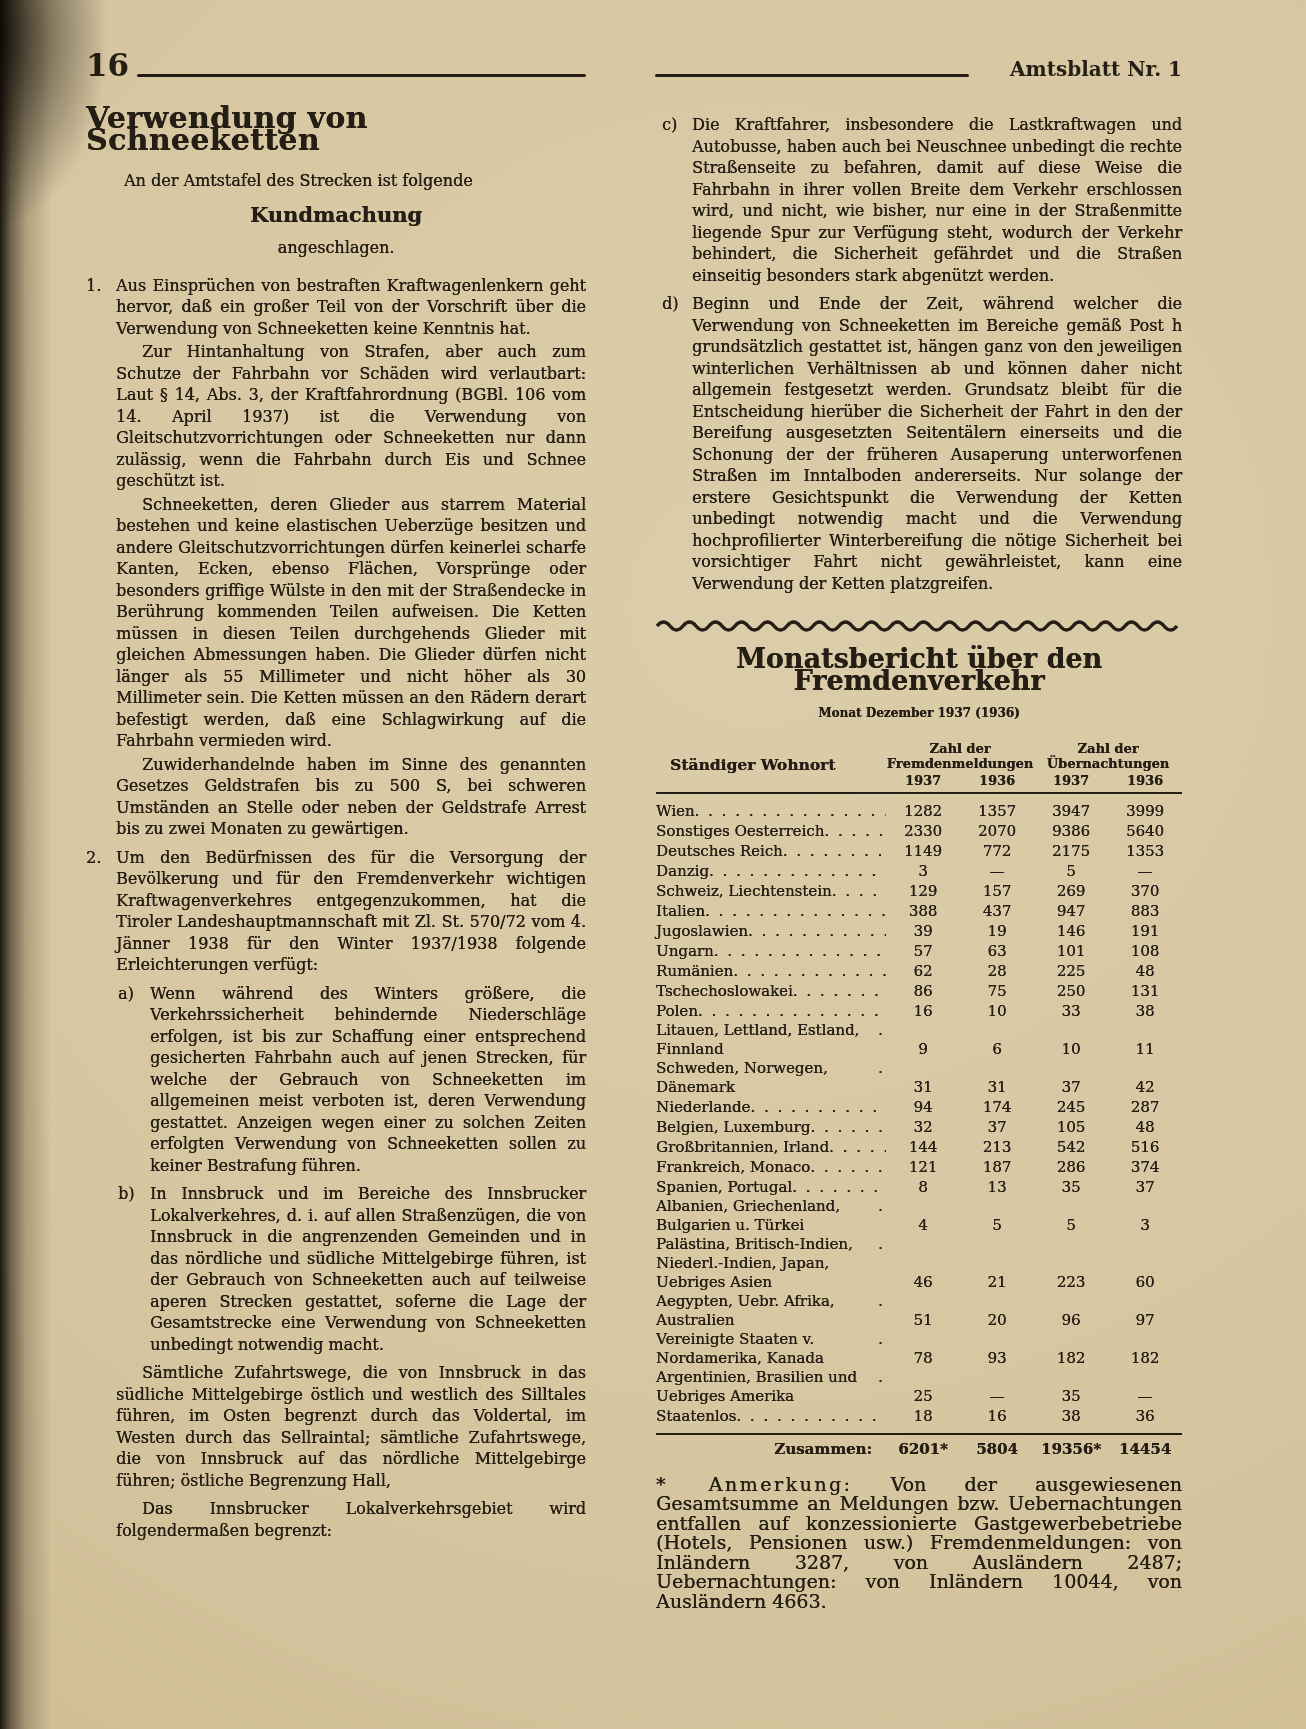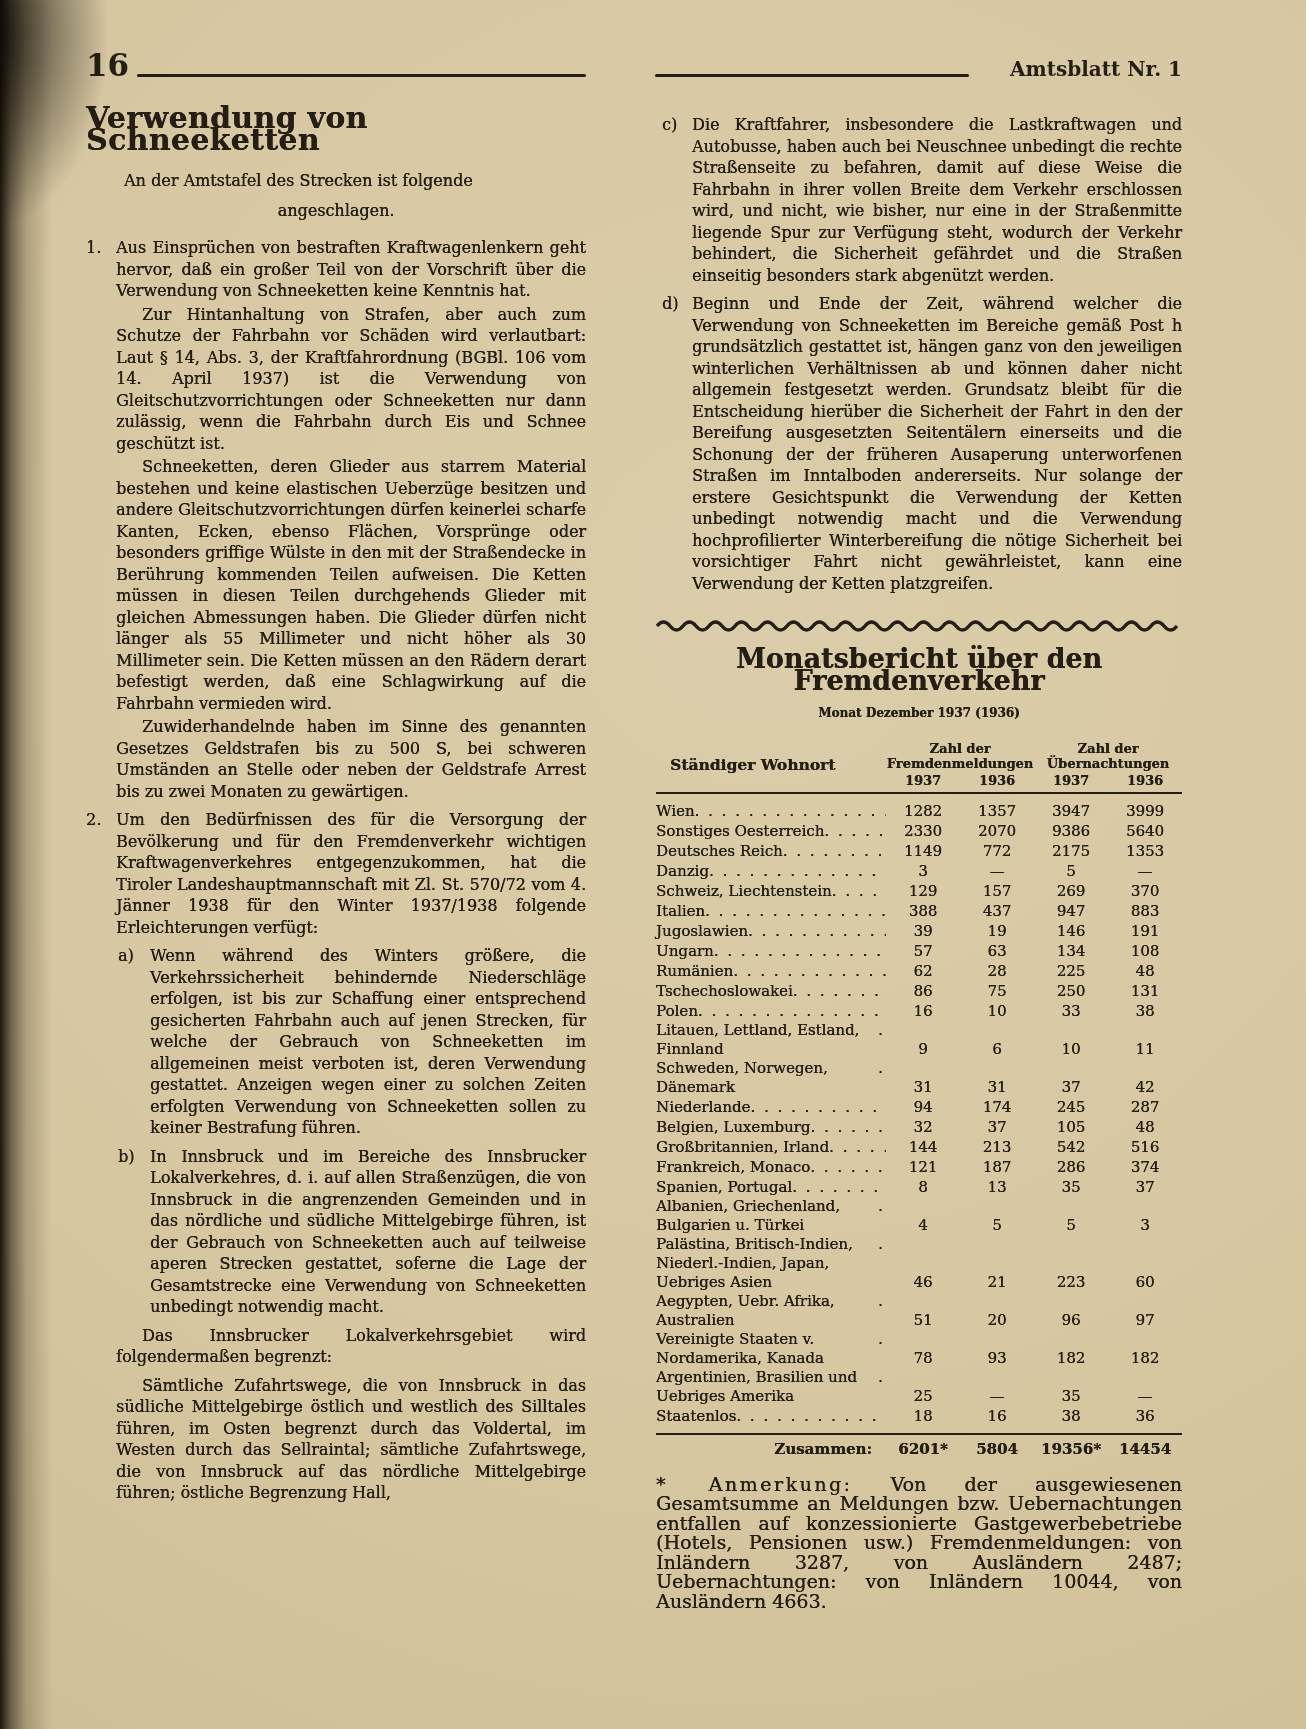--- a/index.html
+++ b/index.html
@@ -97,20 +97,21 @@
         <span class="rule"></span>
         <span class="masthead">Amtsblatt Nr. 1</span>
       </div>
     </div>
 
     <div class="columns">
 
       <div class="col col-left">
         <h1 class="article-title">Verwendung von Schneeketten</h1>
         <p class="intro">An der Amtstafel des Strecken ist folgende</p>
+        <p class="kundmachung">Kundmachung</p>
         <p class="angeschlagen">angeschlagen.</p>
 
         <div class="blk lvl1">
           <span class="marker">1.</span>
           <span>Aus Einsprüchen von bestraften Kraftwagenlenkern geht hervor, daß ein großer Teil von der Vorschrift über die Verwendung von Schneeketten keine Kenntnis hat.</span>
         </div>
         <p class="blk p-in1">Zur Hintanhaltung von Strafen, aber auch zum Schutze der Fahrbahn vor Schäden wird verlautbart: Laut § 14, Abs. 3, der Kraftfahrordnung (BGBl. 106 vom 14. April 1937) ist die Verwendung von Gleitschutzvorrichtungen oder Schneeketten nur dann zulässig, wenn die Fahrbahn durch Eis und Schnee geschützt ist.</p>
         <p class="blk p-in1">Schneeketten, deren Glieder aus starrem Material bestehen und keine elastischen Ueberzüge besitzen und andere Gleitschutzvorrichtungen dürfen keinerlei scharfe Kanten, Ecken, ebenso Flächen, Vorsprünge oder besonders griffige Wülste in den mit der Straßendecke in Berührung kommenden Teilen aufweisen. Die Ketten müssen in diesen Teilen durchgehends Glieder mit gleichen Abmessungen haben. Die Glieder dürfen nicht länger als 55 Millimeter und nicht höher als 30 Millimeter sein. Die Ketten müssen an den Rädern derart befestigt werden, daß eine Schlagwirkung auf die Fahrbahn vermieden wird.</p>
         <p class="blk p-in1">Zuwiderhandelnde haben im Sinne des genannten Gesetzes Geldstrafen bis zu 500 S, bei schweren Umständen an Stelle oder neben der Geldstrafe Arrest bis zu zwei Monaten zu gewärtigen.</p>
 
@@ -119,22 +120,22 @@
           <span>Um den Bedürfnissen des für die Versorgung der Bevölkerung und für den Fremdenverkehr wichtigen Kraftwagenverkehres entgegenzukommen, hat die Tiroler Landeshauptmannschaft mit Zl. St. 570/72 vom 4. Jänner 1938 für den Winter 1937/1938 folgende Erleichterungen verfügt:</span>
         </div>
         <div class="blk lvl2 mt">
           <span class="marker">a)</span>
           <span>Wenn während des Winters größere, die Verkehrssicherheit behindernde Niederschläge erfolgen, ist bis zur Schaffung einer entsprechend gesicherten Fahrbahn auch auf jenen Strecken, für welche der Gebrauch von Schneeketten im allgemeinen meist verboten ist, deren Verwendung gestattet. Anzeigen wegen einer zu solchen Zeiten erfolgten Verwendung von Schneeketten sollen zu keiner Bestrafung führen.</span>
         </div>
         <div class="blk lvl2 mt">
           <span class="marker">b)</span>
           <span>In Innsbruck und im Bereiche des Innsbrucker Lokalverkehres, d. i. auf allen Straßenzügen, die von Innsbruck in die angrenzenden Gemeinden und in das nördliche und südliche Mittelgebirge führen, ist der Gebrauch von Schneeketten auch auf teilweise aperen Strecken gestattet, soferne die Lage der Gesamtstrecke eine Verwendung von Schneeketten unbedingt notwendig macht.</span>
         </div>
+        <p class="blk p-in1 mt">Sämtliche Zufahrtswege, die von Innsbruck in das südliche Mittelgebirge östlich und westlich des Silltales führen, im Osten begrenzt durch das Voldertal, im Westen durch das Sellraintal; sämtliche Zufahrtswege, die von Innsbruck auf das nördliche Mittelgebirge führen; östliche Begrenzung Hall,</p>
         <p class="blk p-in1 mt">Das Innsbrucker Lokalverkehrsgebiet wird folgendermaßen begrenzt:</p>
-        <p class="blk p-in1 mt">Sämtliche Zufahrtswege, die von Innsbruck in das südliche Mittelgebirge östlich und westlich des Silltales führen, im Osten begrenzt durch das Voldertal, im Westen durch das Sellraintal; sämtliche Zufahrtswege, die von Innsbruck auf das nördliche Mittelgebirge führen; östliche Begrenzung Hall,</p>
       </div>
 
       <div class="col col-right">
         <div class="blk rlvl mt">
           <span class="marker">c)</span>
           <span>Die Kraftfahrer, insbesondere die Lastkraftwagen und Autobusse, haben auch bei Neuschnee unbedingt die rechte Straßenseite zu befahren, damit auf diese Weise die Fahrbahn in ihrer vollen Breite dem Verkehr erschlossen wird, und nicht, wie bisher, nur eine in der Straßenmitte liegende Spur zur Verfügung steht, wodurch der Verkehr behindert, die Sicherheit gefährdet und die Straßen einseitig besonders stark abgenützt werden.</span>
         </div>
         <div class="blk rlvl mt">
           <span class="marker">d)</span>
           <span>Beginn und Ende der Zeit, während welcher die Verwendung von Schneeketten im Bereiche gemäß Post h grundsätzlich gestattet ist, hängen ganz von den jeweiligen winterlichen Verhältnissen ab und können daher nicht allgemein festgesetzt werden. Grundsatz bleibt für die Entscheidung hierüber die Sicherheit der Fahrt in den der Bereifung ausgesetzten Seitentälern einerseits und die Schonung der der früheren Ausaperung unterworfenen Straßen im Inntalboden andererseits. Nur solange der erstere Gesichtspunkt die Verwendung der Ketten unbedingt notwendig macht und die Verwendung hochprofilierter Winterbereifung die nötige Sicherheit bei vorsichtiger Fahrt nicht gewährleistet, kann eine Verwendung der Ketten platzgreifen.</span>
@@ -247,21 +248,21 @@
                 <div class="tc">191</div>
               </div>
 
               <div class="trow">
                 <div class="tname">
                   <span class="nm">Ungarn</span>
                   <span class="lead"></span>
                 </div>
                 <div class="tc">57</div>
                 <div class="tc">63</div>
-                <div class="tc">134</div>
+                <div class="tc">101</div>
                 <div class="tc">108</div>
               </div>
 
               <div class="trow">
                 <div class="tname">
                   <span class="nm">Rumänien</span>
                   <span class="lead"></span>
                 </div>
                 <div class="tc">62</div>
                 <div class="tc">28</div>

